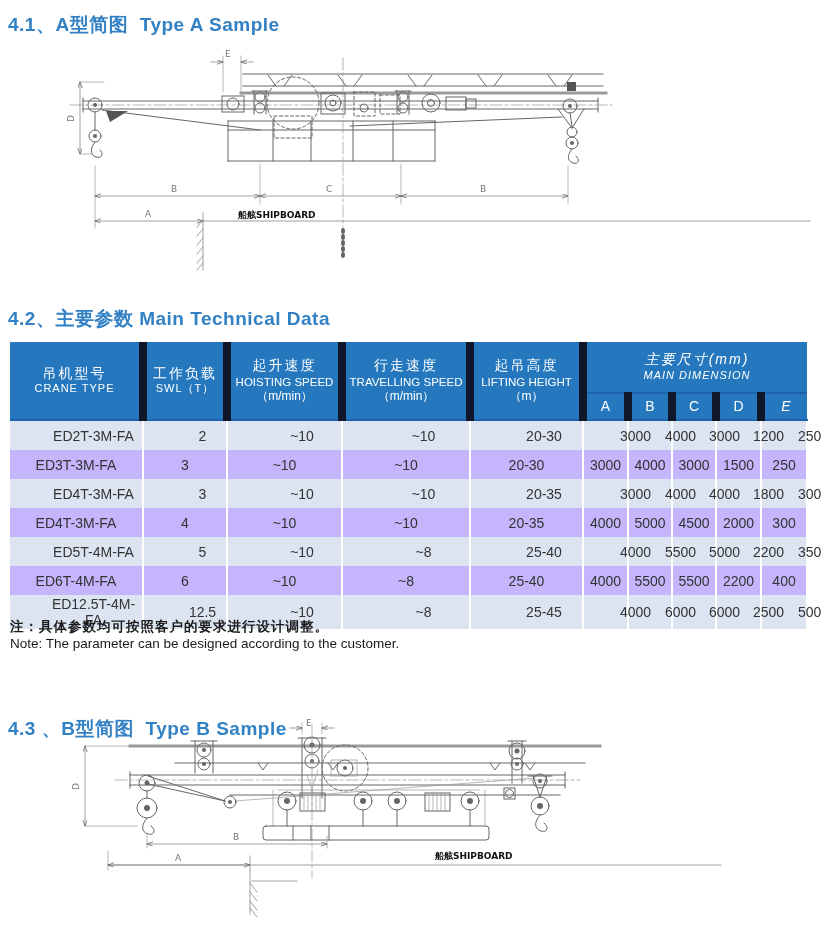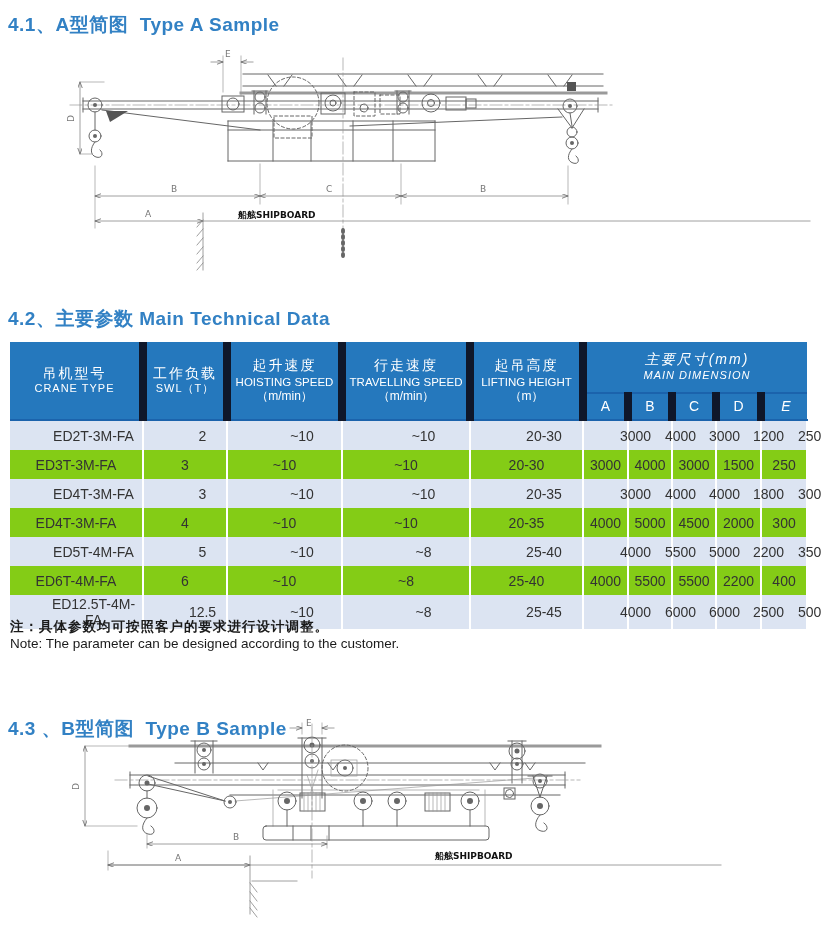--- a/index.html
+++ b/index.html
@@ -32,21 +32,21 @@
   thead th:last-child{border-right:none;font-style:italic;}
   th .cn{font-size:14px;letter-spacing:2px;}
   th .en{font-size:11.5px;letter-spacing:0;}
   th .en.wide{font-size:11px;letter-spacing:1px;}
   th .unit{font-size:12px;}
   tr.main th{height:46px;}
   tr.sub th{height:21px;font-size:14px;border-bottom:2px solid #1b63ac;}
   tbody td{height:27px;text-align:center;font-size:14px;color:#333;
            border-right:2px solid #fff;}
   tbody tr.alt td{background:#dce4f2;padding-left:36px;}
-  tbody tr:not(.alt) td{background:#84cc16;}
+  tbody tr:not(.alt) td{background:#c4b5fd;}
 
   .notes{position:absolute;left:10px;top:619px;font-size:13.5px;line-height:1.25;color:#1a1a1a;}
   .notes .cn{font-weight:700;letter-spacing:1px;}
 </style>
 </head>
 <body>
 
 <div class="page">
 
   <h2 class="sec-title" id="t41">4.1、A型简图  Type A Sample</h2>

